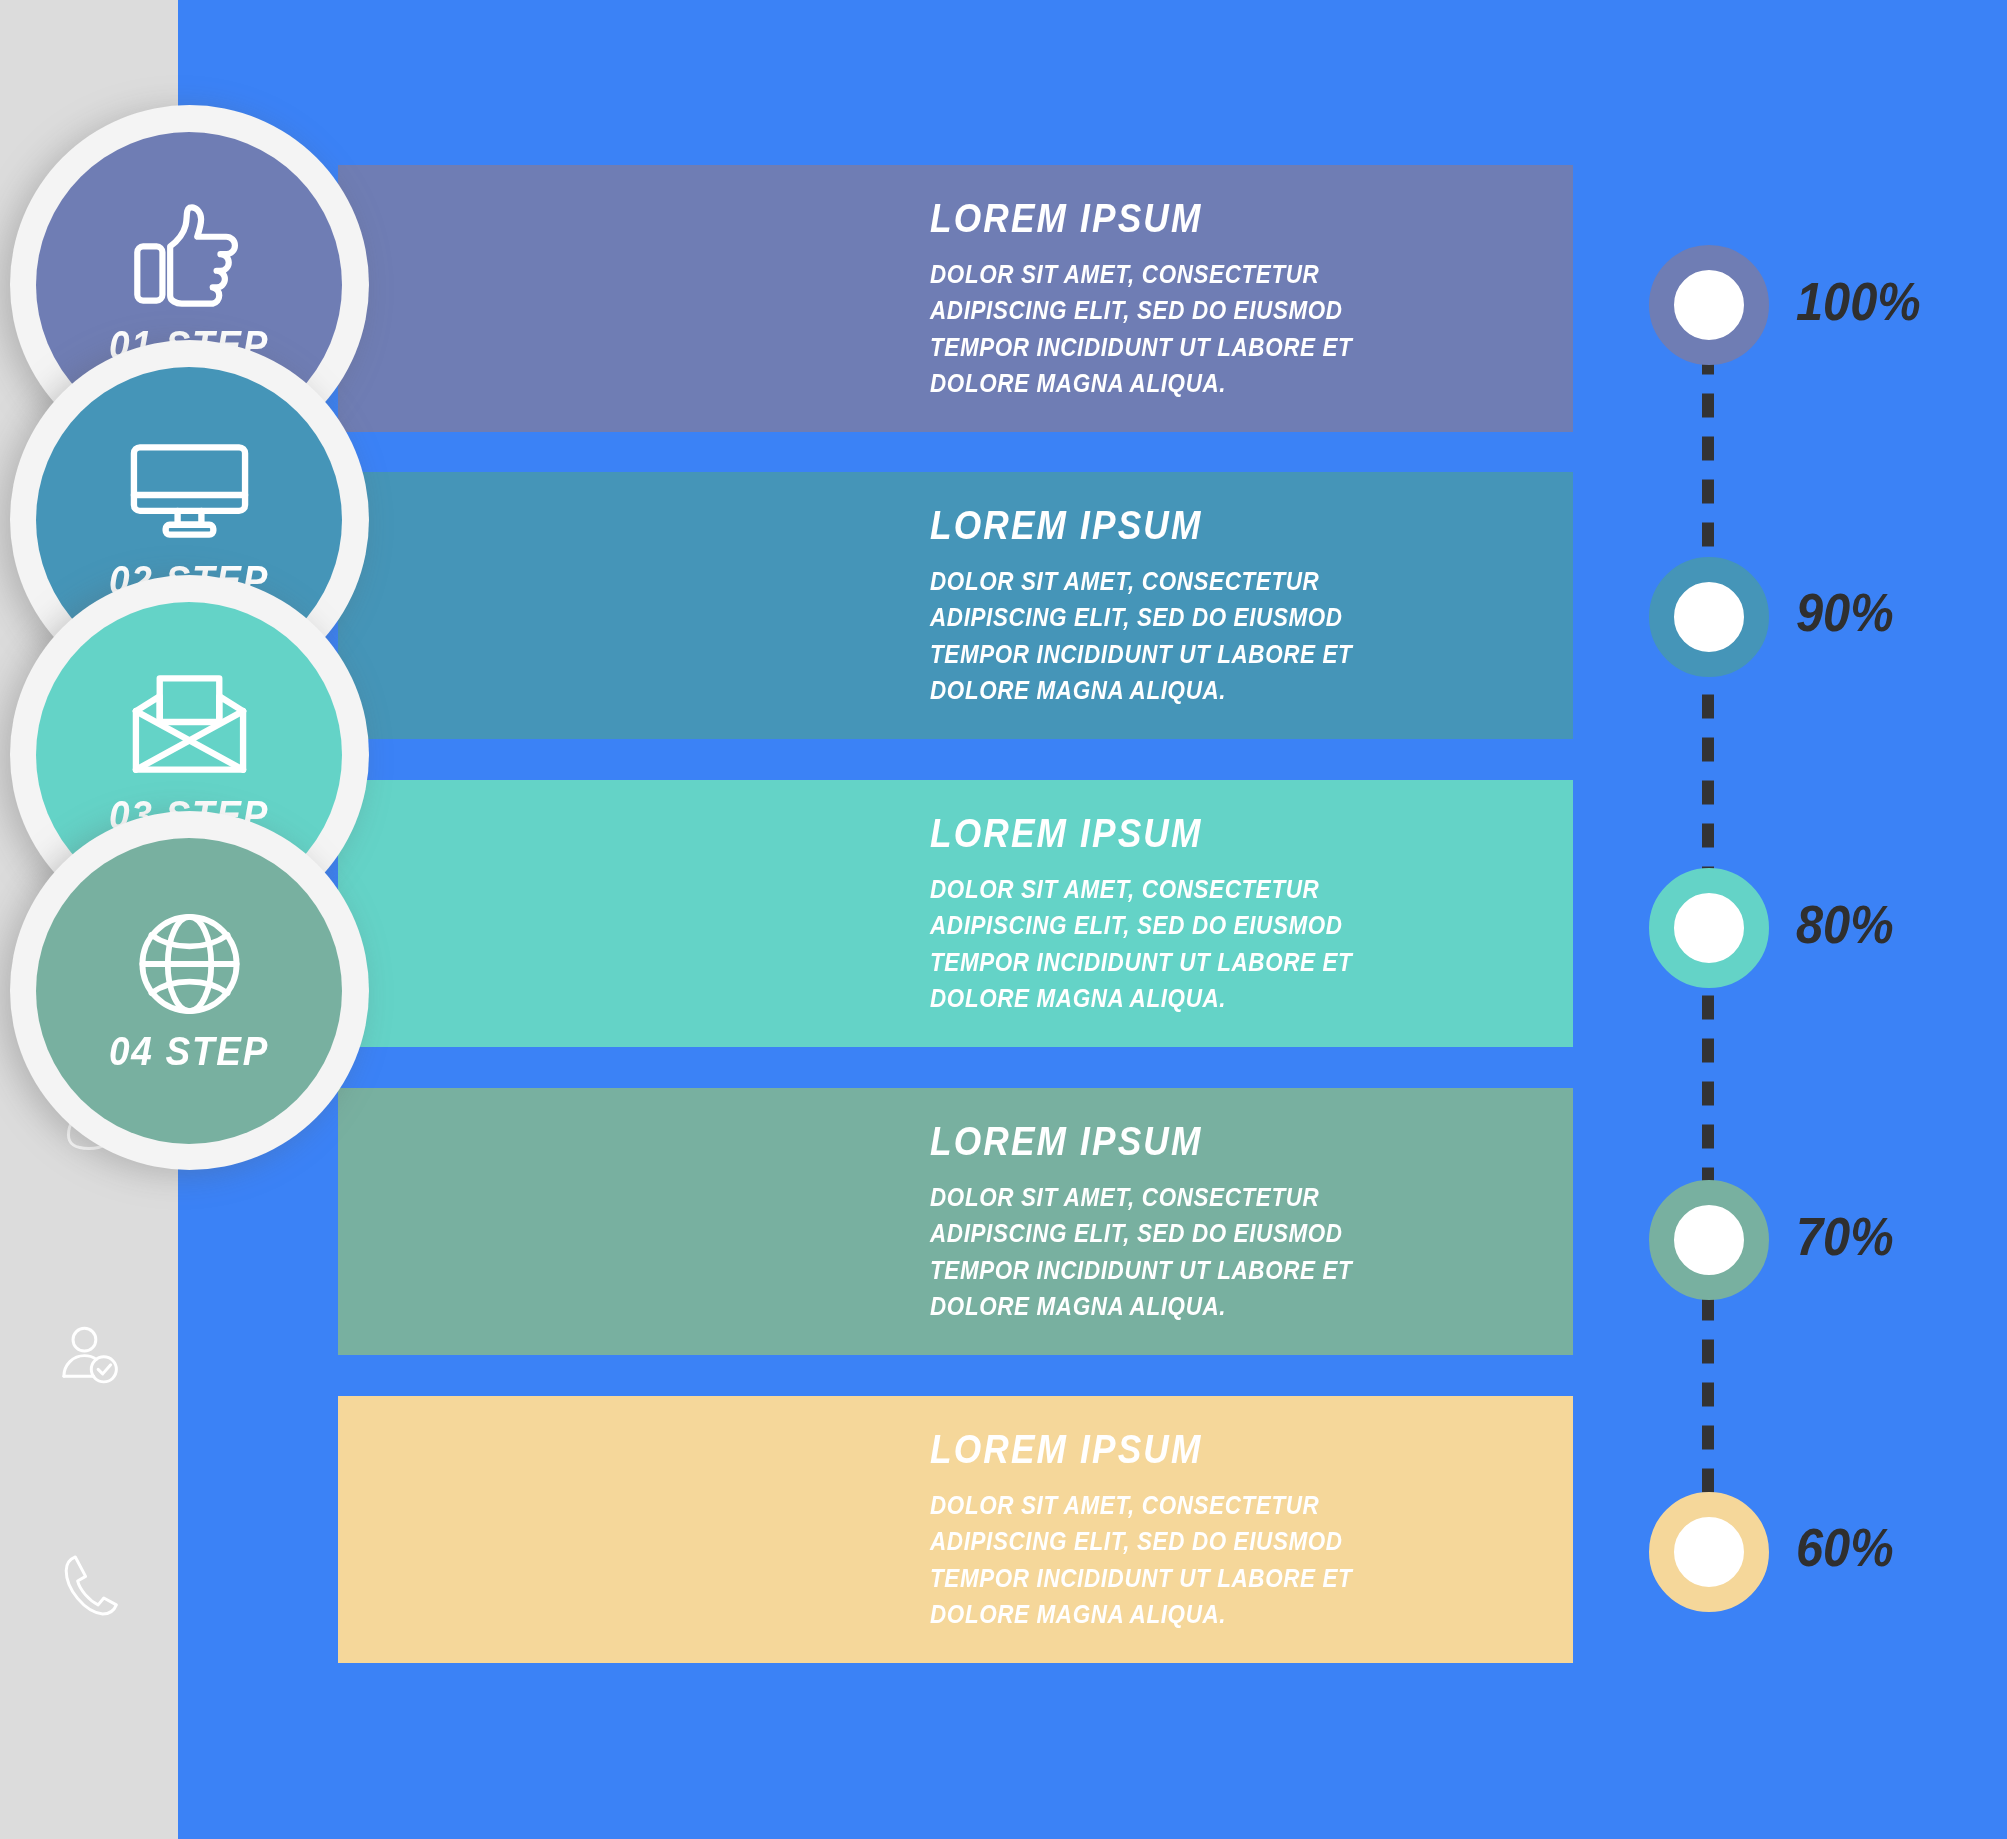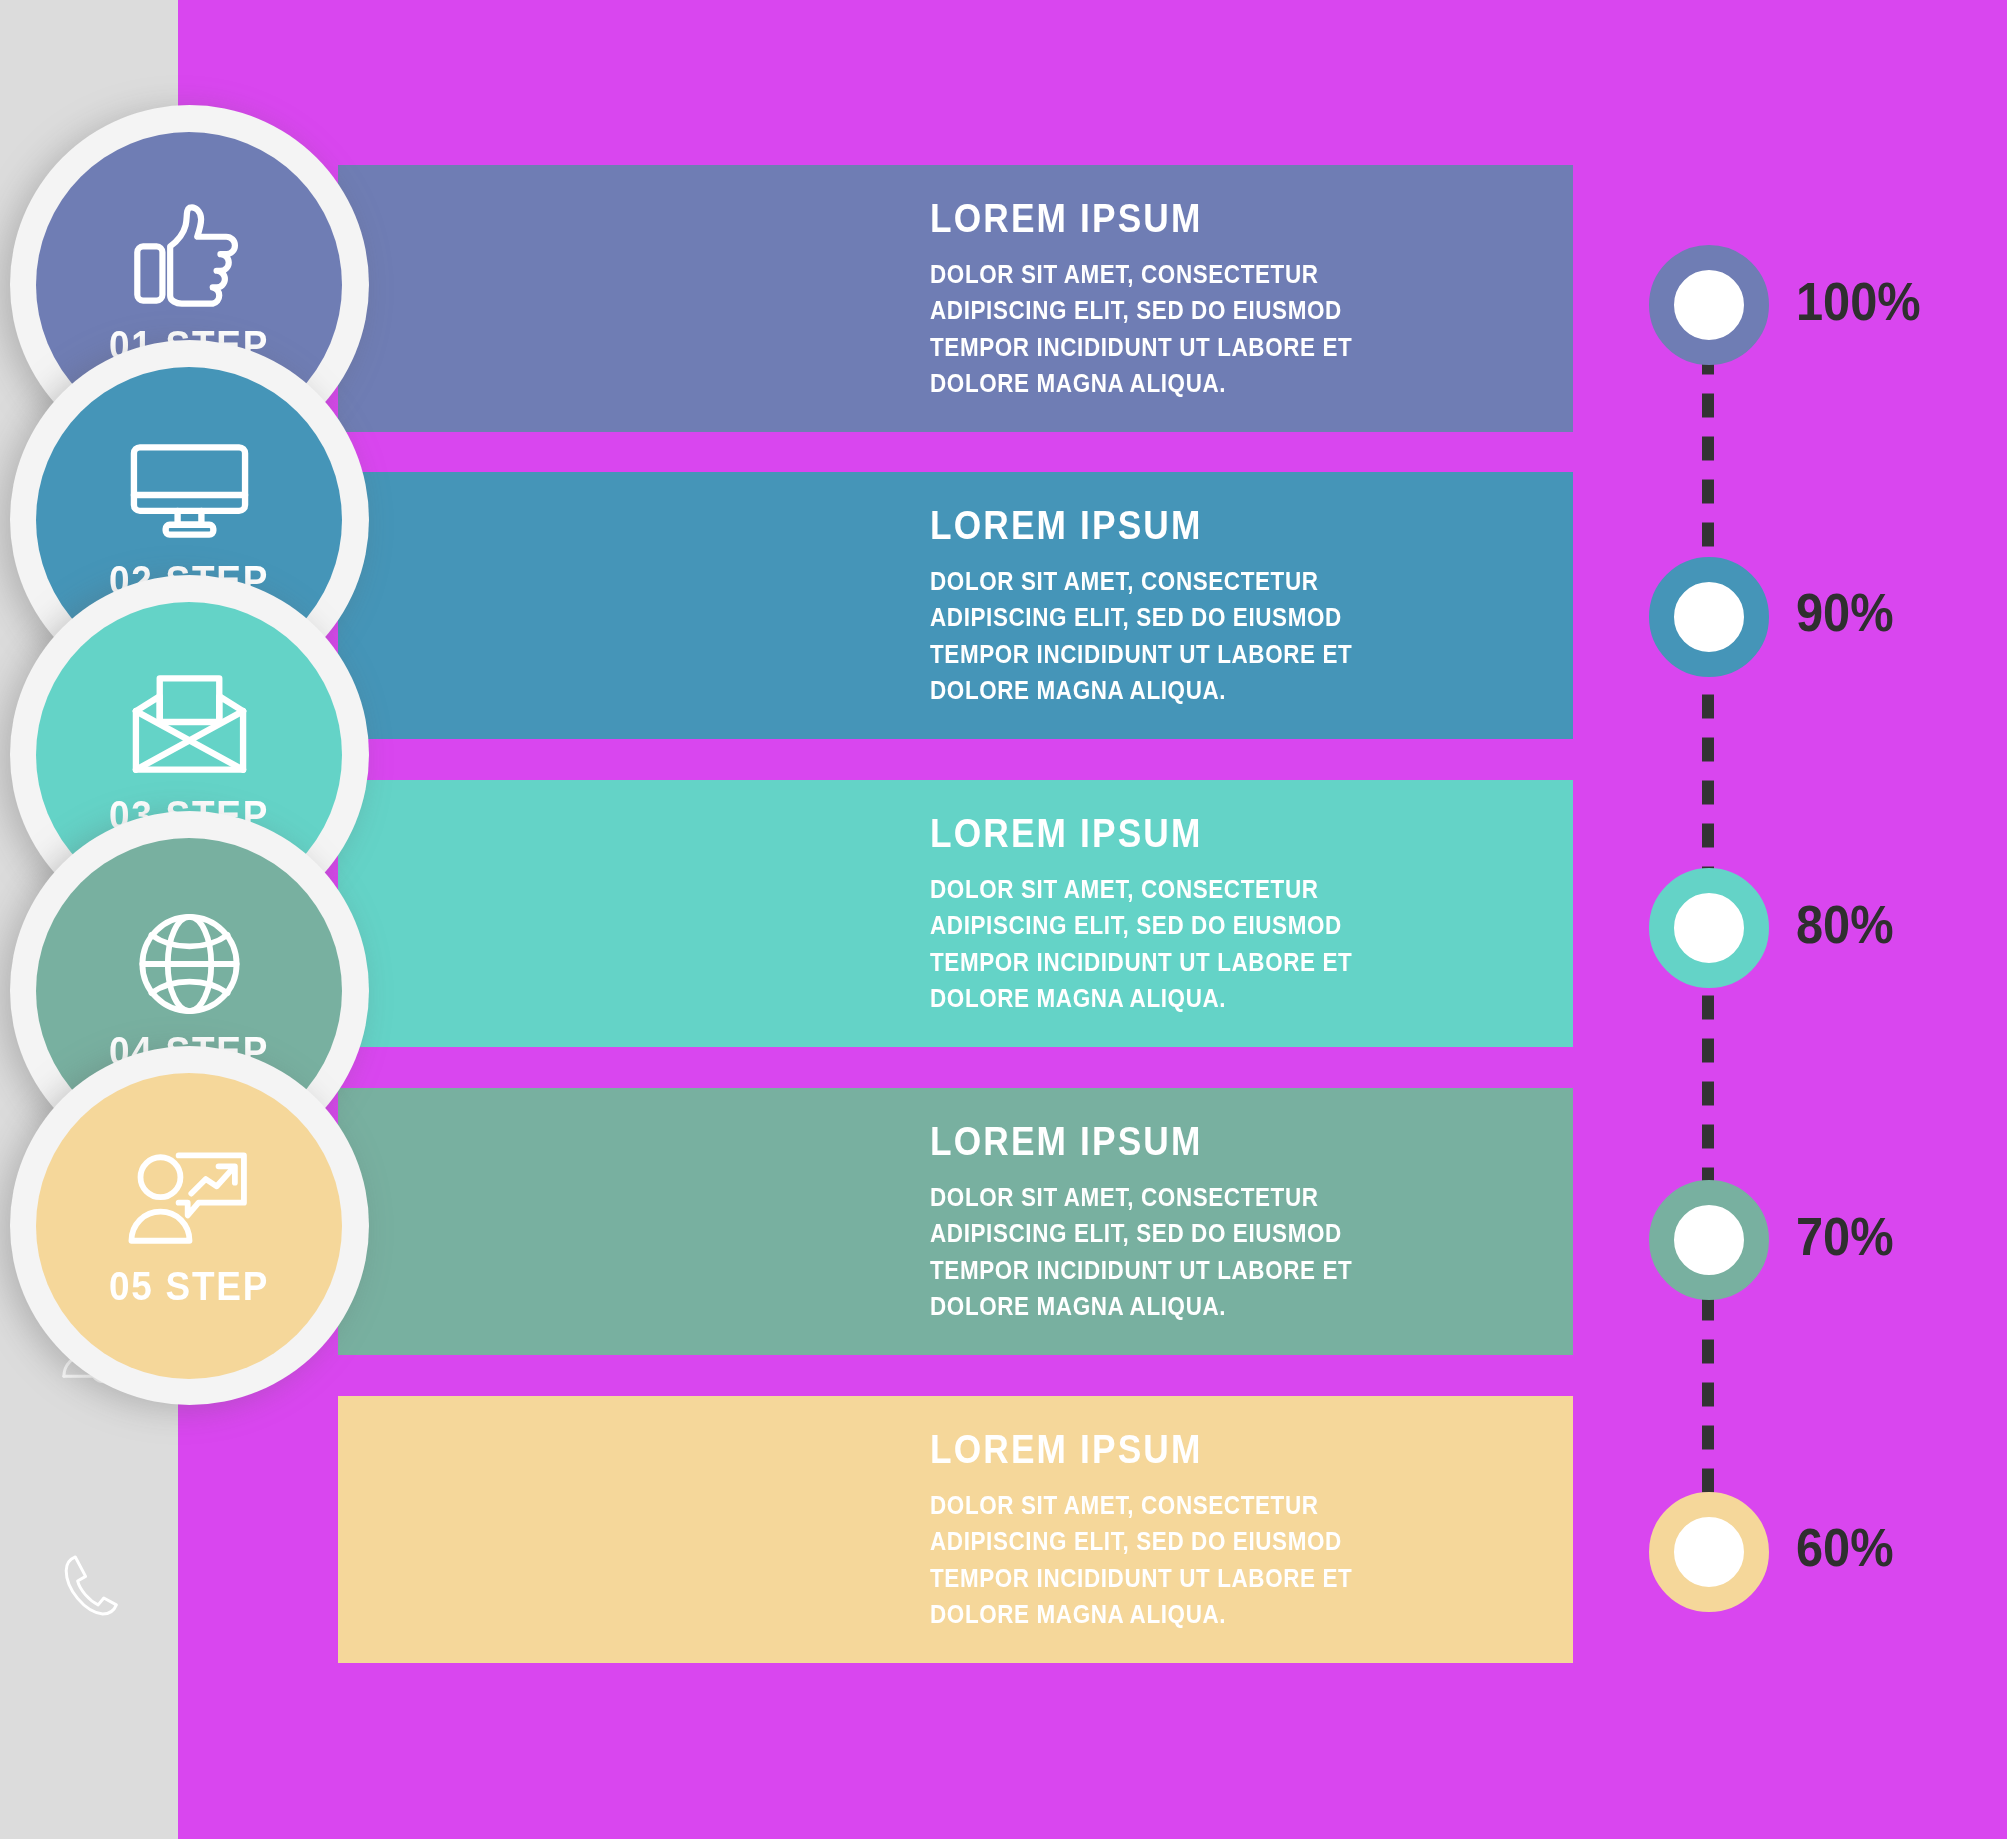--- a/index.html
+++ b/index.html
@@ -9,21 +9,22 @@
     height: 1840px;
     background: #ffffff;
     font-family: "Liberation Sans", sans-serif;
     overflow: hidden;
   }
 
   #root {
     position: relative;
     width: 2007px;
     height: 1840px;
-    background: #d946ef;
+    background: #3b82f6;
+    font-style: italic;
   }
 
   
   #sidebar {
     position: absolute;
     left: 0; top: 0;
     width: 178px;
     height: 1840px;
     background: #dcdcdc;
   }
@@ -332,34 +333,20 @@
             <ellipse cx="32" cy="32" rx="12" ry="26"></ellipse>
             <line x1="6" y1="32" x2="58" y2="32"></line>
             <path d="M11 16c5.5 4 12.8 6.3 21 6.3S47.5 20 53 16"></path>
             <path d="M11 48c5.5-4 12.8-6.3 21-6.3S47.5 44 53 48"></path>
           </svg>
         </div>
         <div class="badge-label">04 STEP</div>
       </div>
     </div>
 
-    <div class="badge" style="top:1046px">
-      <div class="badge-inner" style="background:#f5d79a">
-        <div class="badge-icon">
-          <svg viewBox="0 0 70 56" fill="none" stroke="#ffffff" stroke-width="3.2" stroke-linecap="round" stroke-linejoin="round">
-            <circle cx="19" cy="16" r="11"></circle>
-            <path d="M3 51c0-9 7-16 16-16s16 7 16 16z"></path>
-            <path d="M29 4h36v26H40l-6 7v-7h-5"></path>
-            <polyline points="36,25 44,17 50,21 59,11"></polyline>
-            <polyline points="51,10 60,10 60,19"></polyline>
-          </svg>
-        </div>
-        <div class="badge-label">05 STEP</div>
-      </div>
-    </div>
 
   </div>
 
   <div id="timeline">
 
     <div class="tl-dash"></div>
 
     <div class="tl-node" style="top:245px; border-color:#6f7db4"></div>
     <div class="tl-pct" style="top:271px">100%</div>
 

